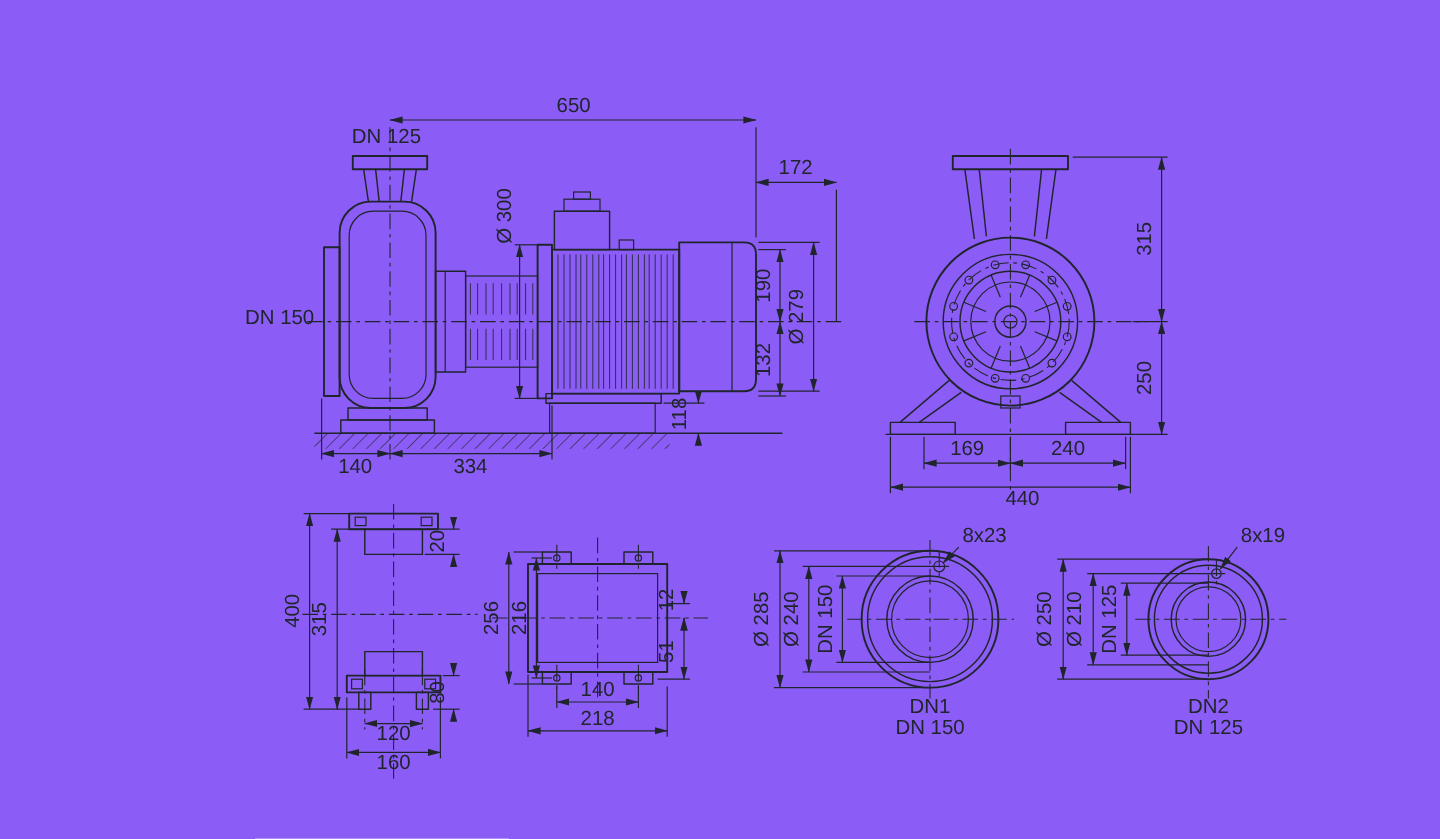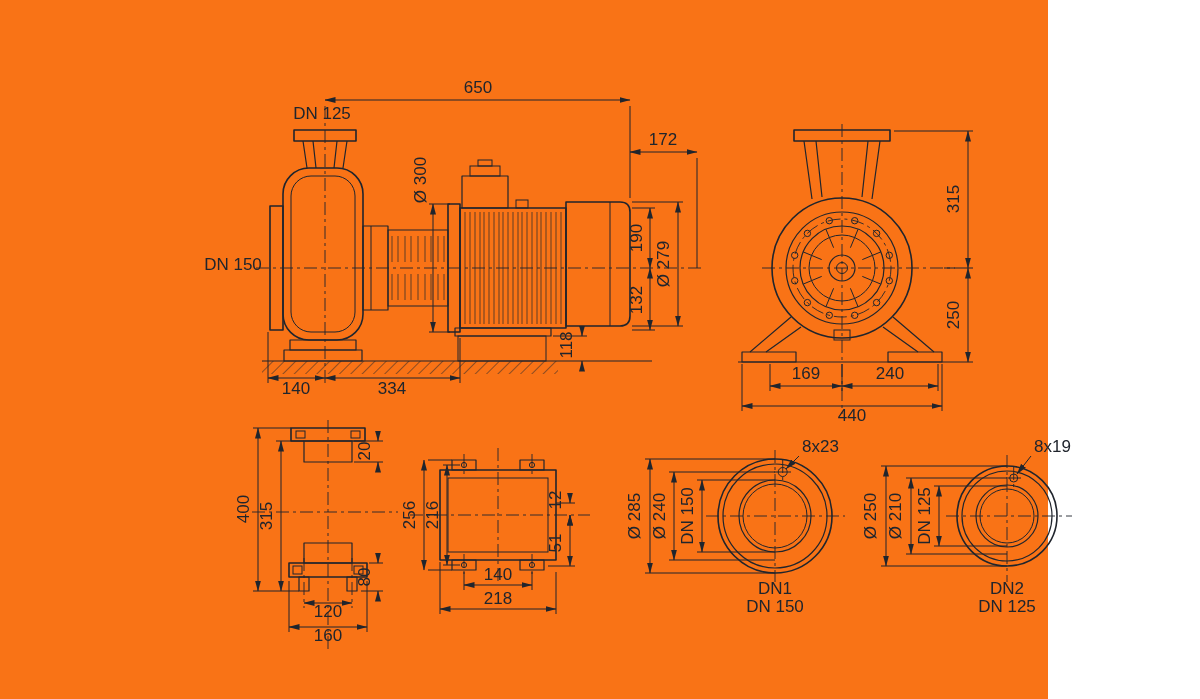--- a/index.html
+++ b/index.html
@@ -1,16 +1,16 @@
 <!DOCTYPE html>
 <html><head>
 <meta charset="utf-8">
 <style>
   html,body{margin:0;padding:0;background:#ffffff;width:1200px;height:699px;overflow:hidden}
-  .canvas{width:1048px;height:699px;background:#f97316}
+  .canvas{width:1200px;height:699px;background:#8b5cf6}
   svg{display:block}
   .ol{fill:none;stroke:#20252d;stroke-width:1.6;stroke-linejoin:round;stroke-linecap:round}
   .md{fill:none;stroke:#20252d;stroke-width:1.2;stroke-linejoin:round}
   .th{fill:none;stroke:#20252d;stroke-width:1}
   .fin{fill:none;stroke:#20252d;stroke-width:.7}
   .dim{fill:none;stroke:#20252d;stroke-width:1}
   .cl{fill:none;stroke:#20252d;stroke-width:.9;stroke-dasharray:13 4 3 4}
   .lbl{font-family:"Liberation Sans",sans-serif;font-size:17px;fill:#20252d}
   .mid{text-anchor:middle}
 </style>

